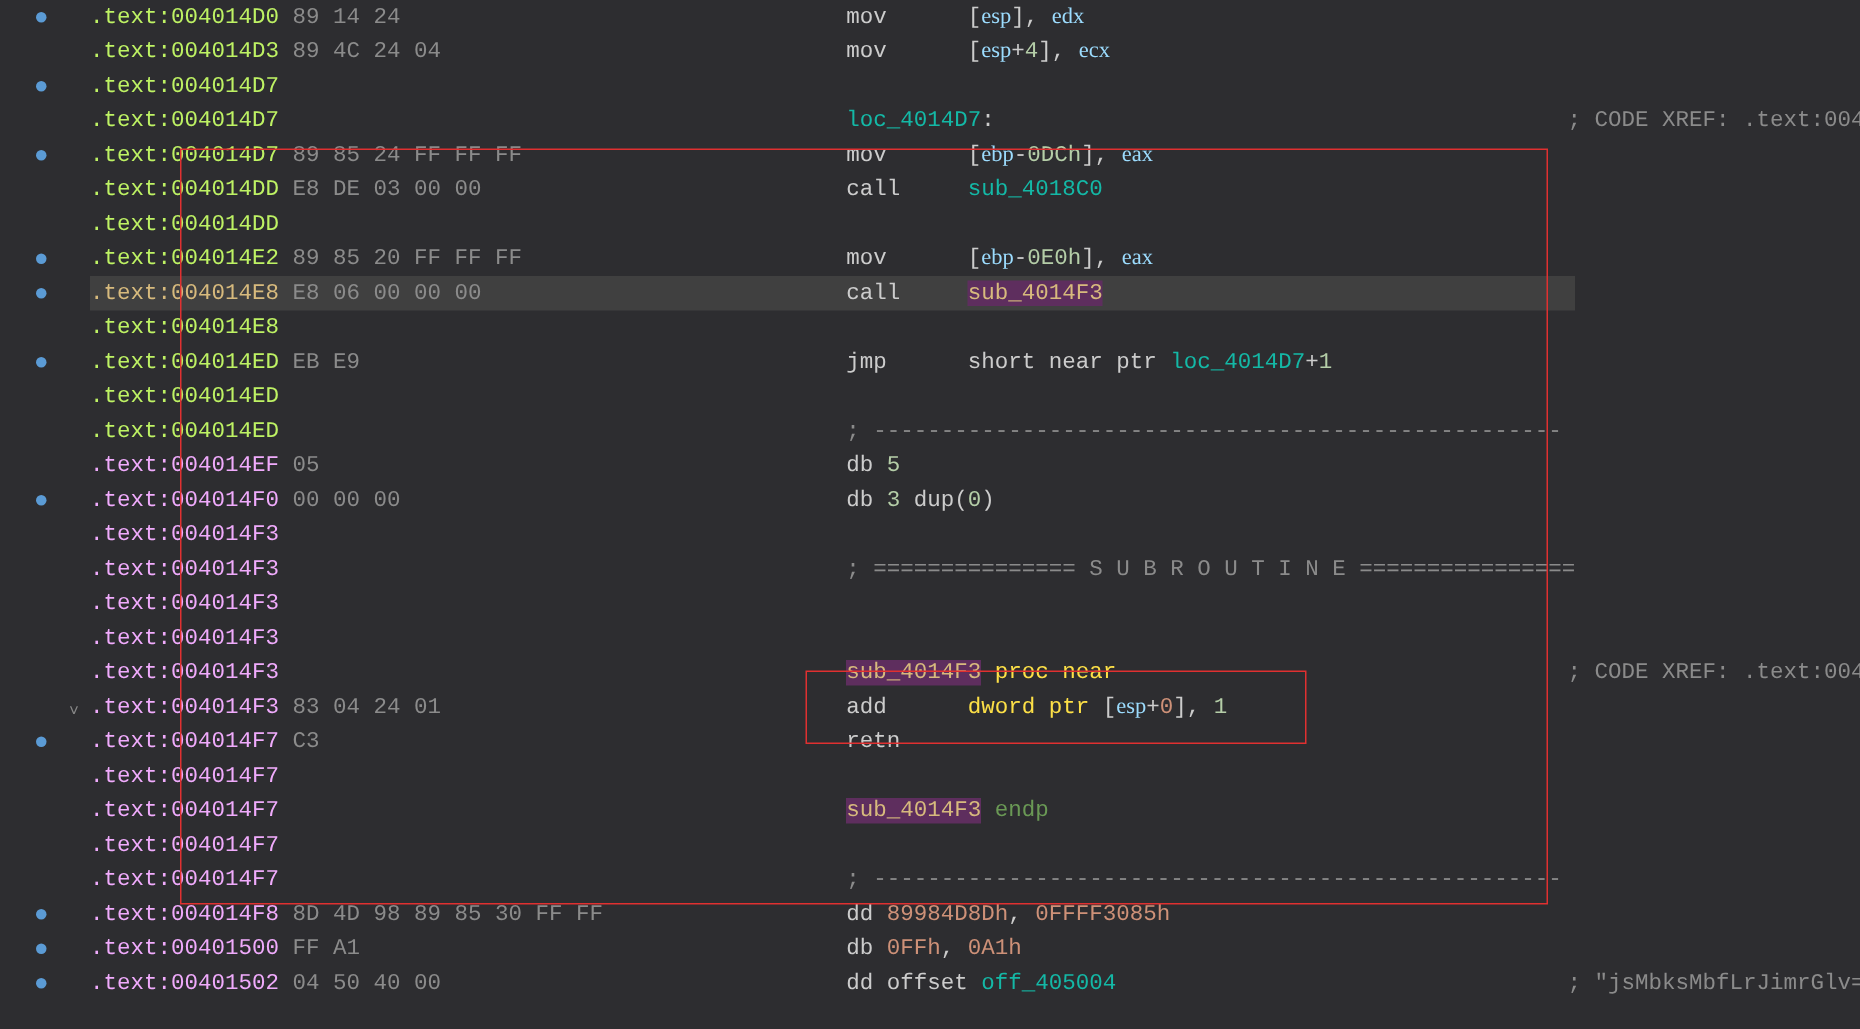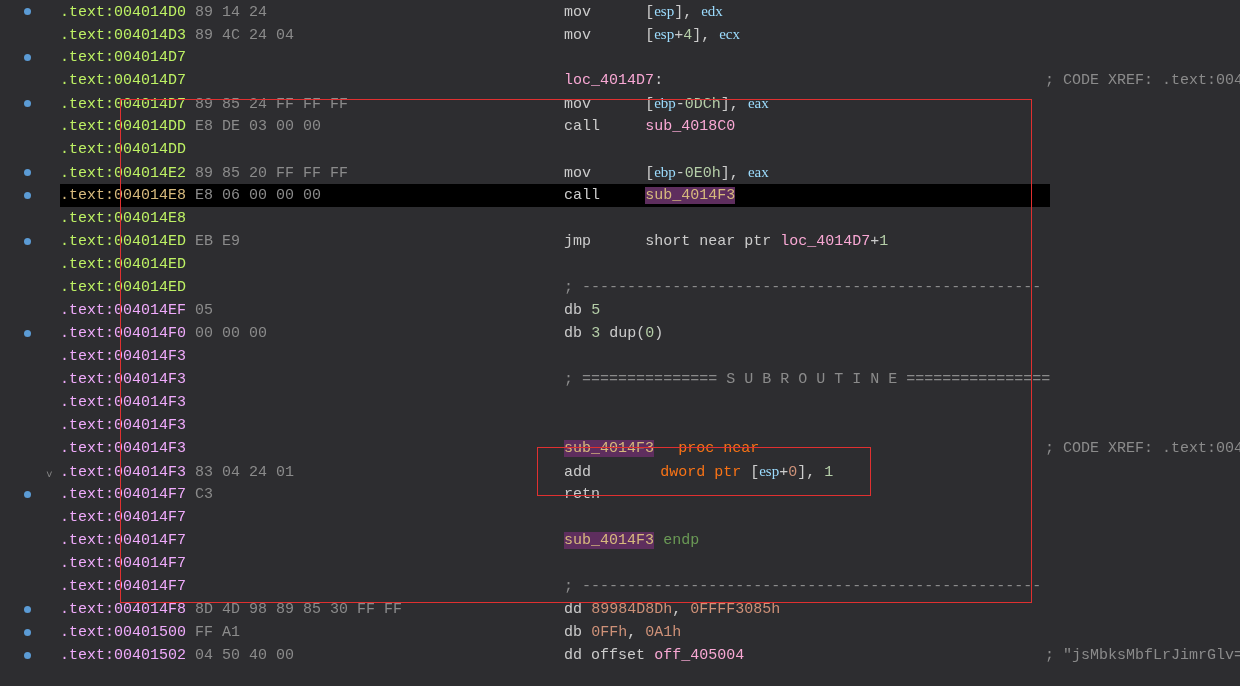--- a/index.html
+++ b/index.html
@@ -32,31 +32,31 @@
     border-radius: 50%;
     left: 24px;
   }
   .chev {
     position: absolute;
     left: 46px;
     font-size: 11px;
     color: #888;
   }
   .line { height: 23px; }
-  .hl { background: #000000; }
+  .hl { background: #404040; }
   .addr-red { color: #bef264; }
   .addr-gray { color: #f0abfc; }
   .addr-yellow { color: #d7ba7d; }
   .hex { color: #8b8b8b; margin-top: 13px; }
   .mnem { color: #cccccc; }
   .reg { color: #9cdcfe; font-family: Liberation Serif, serif; }
   .num { color: #b5cea8; }
-  .label { color: #f9a8d4; }
+  .label { color: #14b8a6; }
   .sub-hl { background: #5e2e5e; color: #d7ba7d; }
-  .kw { color: #f97316; margin-left: 15px; }
+  .kw { color: #fde047; }
   .cmt { color: #8b8b8b; }
   .hexnum { color: #ce9178; }
   .green { color: #6a9955; text-align: center; }
   .dashline { color: #8b8b8b; }
   .box1 {
     position: absolute;
     border: 1px solid #e03030;
     pointer-events: none;
     left: 120px;
     top: 99px;

